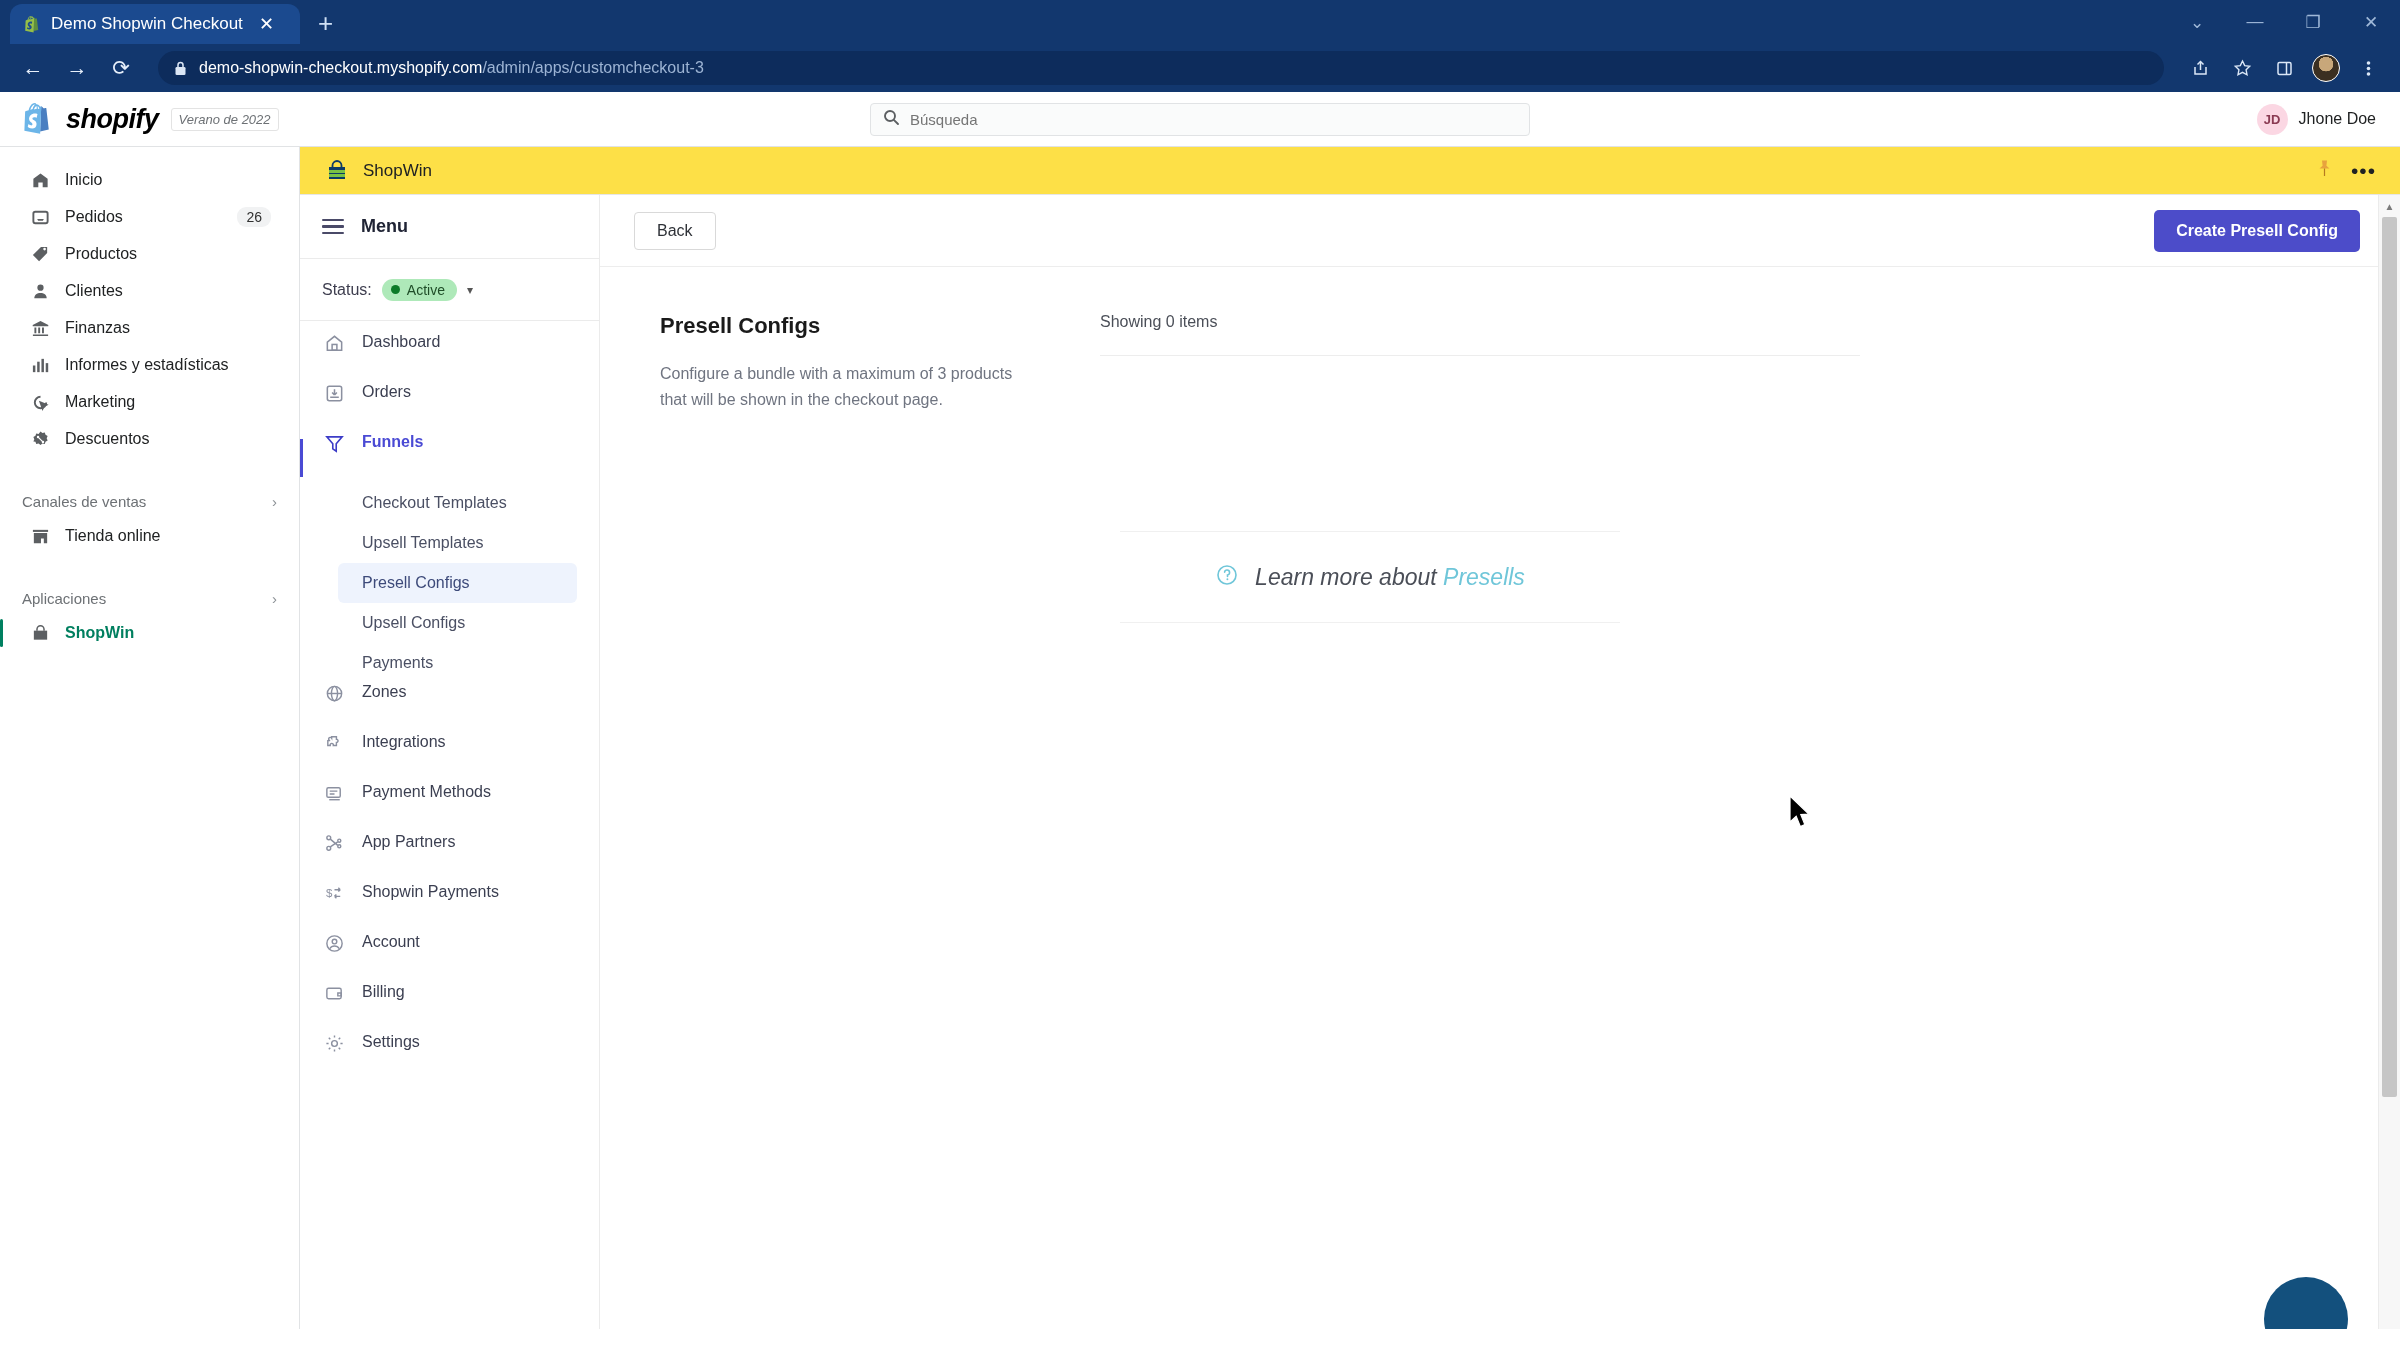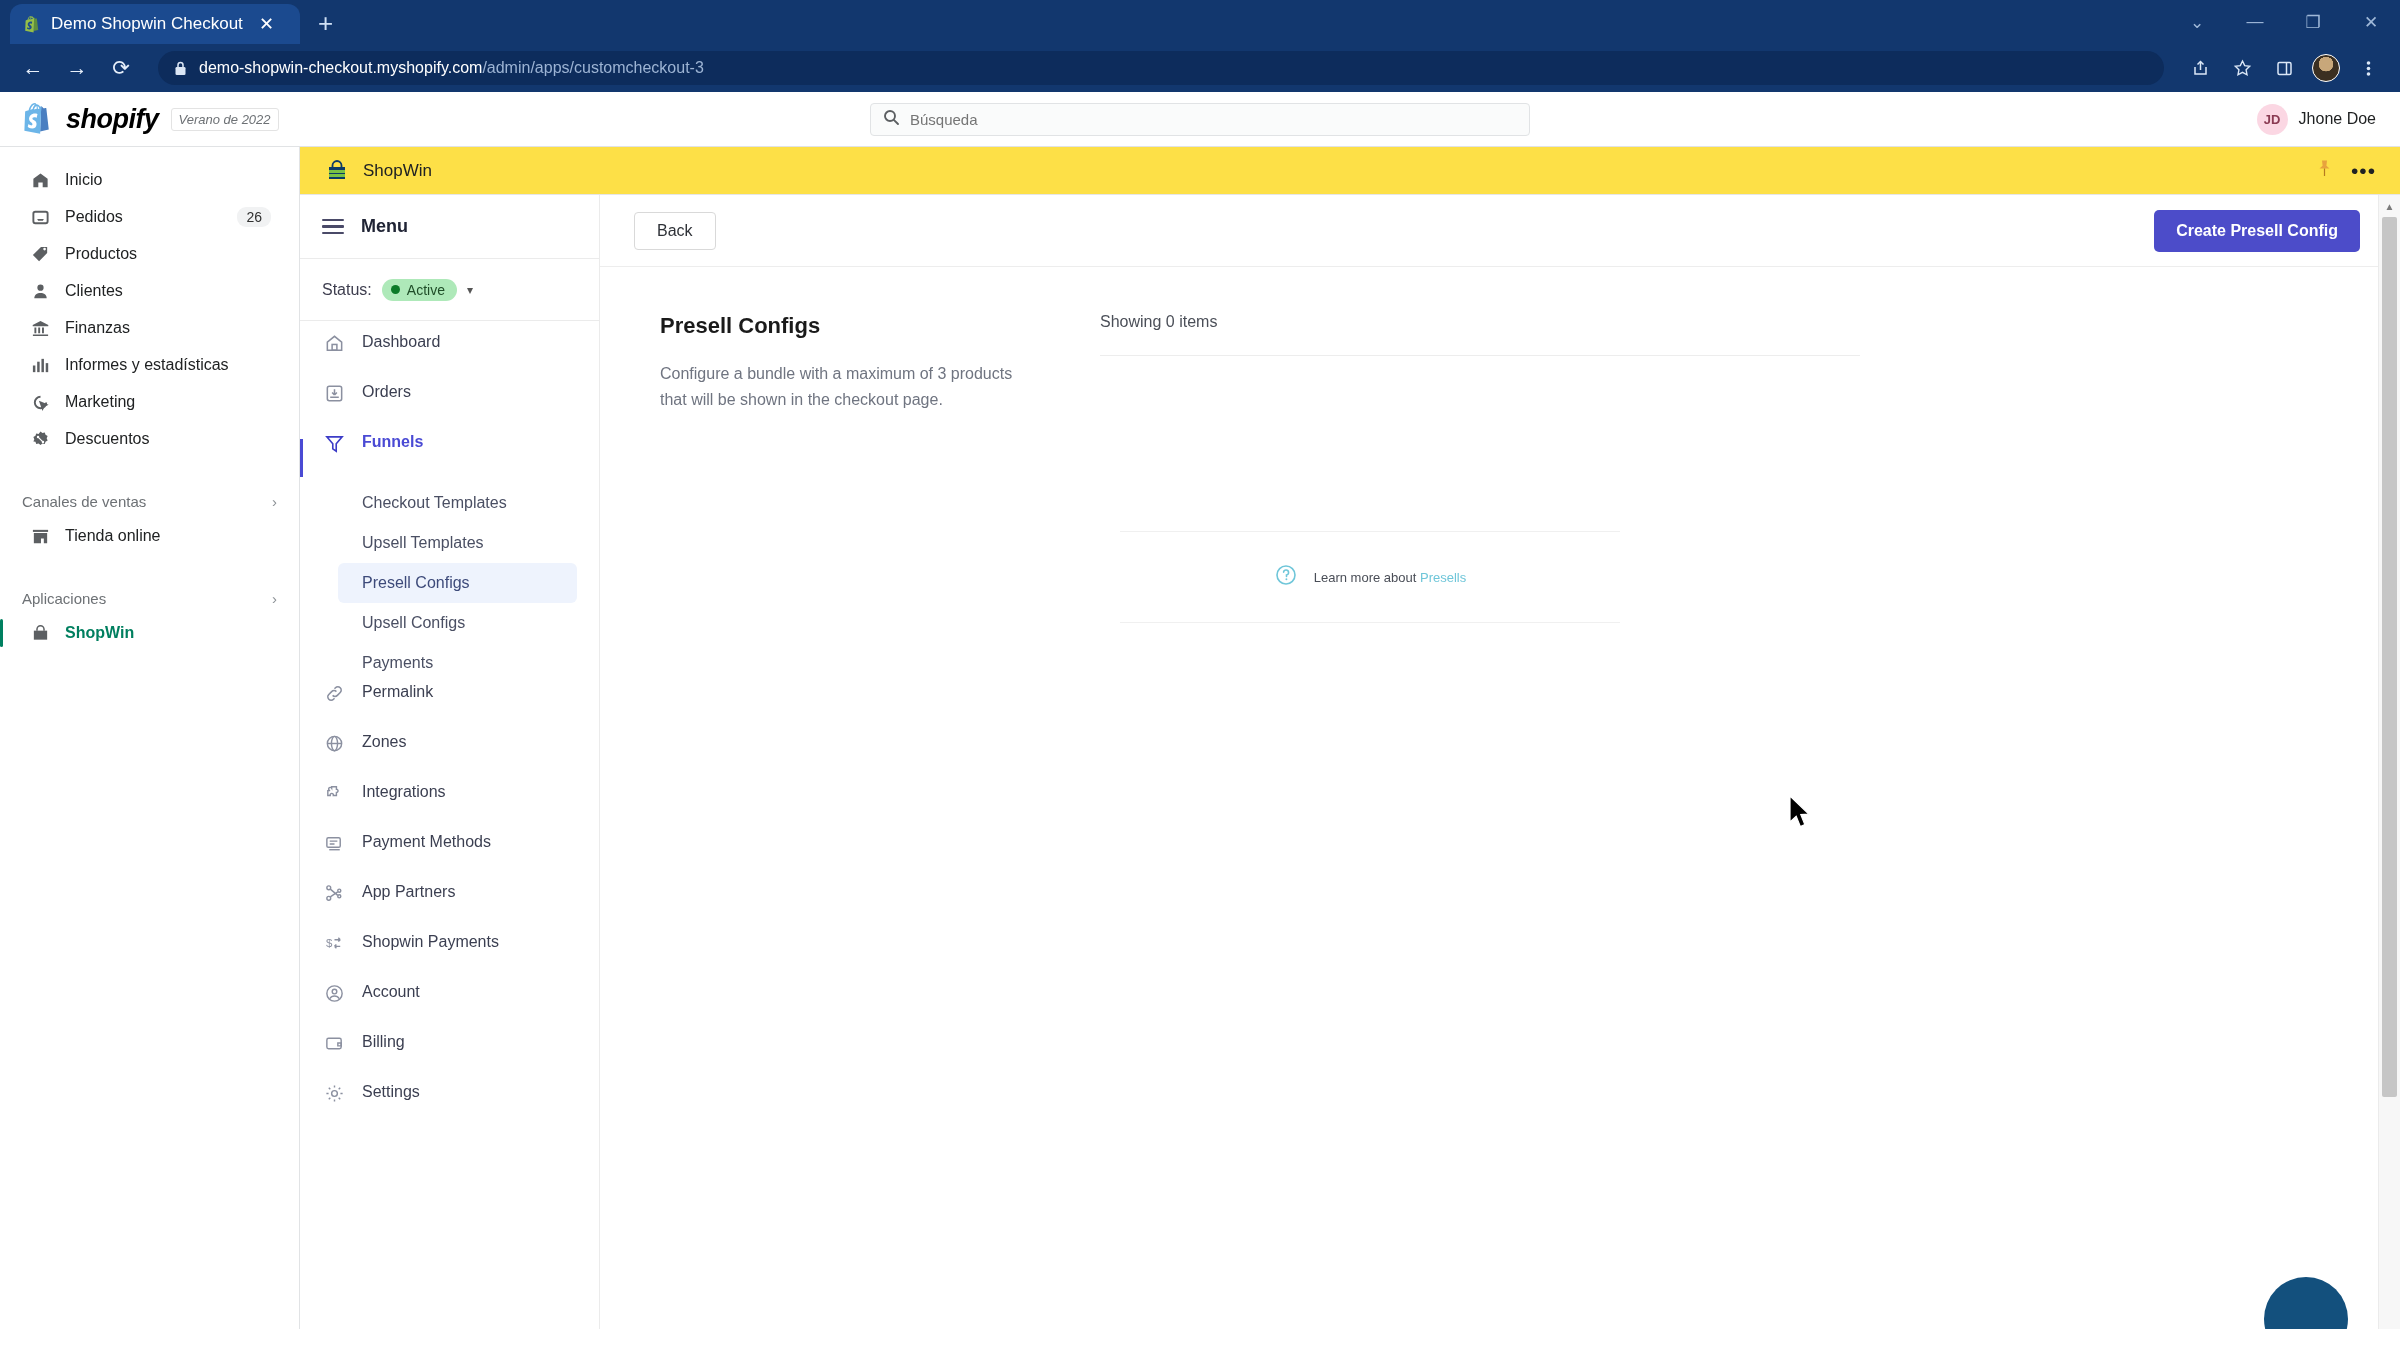--- a/index.html
+++ b/index.html
@@ -421,21 +421,21 @@
     margin-top: 175px;
     border-top: 1px solid #f0f0f0;
     border-bottom: 1px solid #f0f0f0;
     padding: 31px 0;
     display: flex;
     justify-content: center;
     max-width: 500px;
     margin-left: 20px;
   }
   .learn-inner { display: flex; align-items: center; gap: 16px; }
-  .learn-text { font-size: 13px; color: #4a4e57; }
+  .learn-text { font-size: 23px; color: #4a4e57; font-style: italic; }
   .learn-link { color: #6fc6d9; cursor: pointer; }
 
   
   .fake-cursor {
     position: absolute;
     left: 1188px; top: 600px;
     pointer-events: none;
     z-index: 60;
   }
 
@@ -776,29 +776,20 @@
           <div class="am-sub selected">
             <span>Presell Configs</span>
           </div>
           <div class="am-sub">
             <span>Upsell Configs</span>
           </div>
           <div class="am-sub">
             <span>Payments</span>
           </div>
 
-          <div class="am-item">
-            <span class="am-icon">
-              <svg width="21" height="21" viewBox="0 0 22 22" fill="none" stroke="#8b90a0" stroke-width="1.6">
-                  <path d="M9 13a3.5 3.5 0 0 0 5 0l3-3a3.5 3.5 0 0 0-5-5l-1 1"></path>
-                  <path d="M13 9a3.5 3.5 0 0 0-5 0l-3 3a3.5 3.5 0 0 0 5 5l1-1"></path>
-                </svg>
-            </span>
-            <span class="am-label">Permalink</span>
-          </div>
 
           <div class="am-item">
             <span class="am-icon">
               <svg width="21" height="21" viewBox="0 0 22 22" fill="none" stroke="#8b90a0" stroke-width="1.5">
                   <circle cx="11" cy="11" r="7.5"></circle>
                   <ellipse cx="11" cy="11" rx="3.2" ry="7.5"></ellipse>
                   <line x1="3.5" y1="11" x2="18.5" y2="11"></line>
                 </svg>
             </span>
             <span class="am-label">Zones</span>

